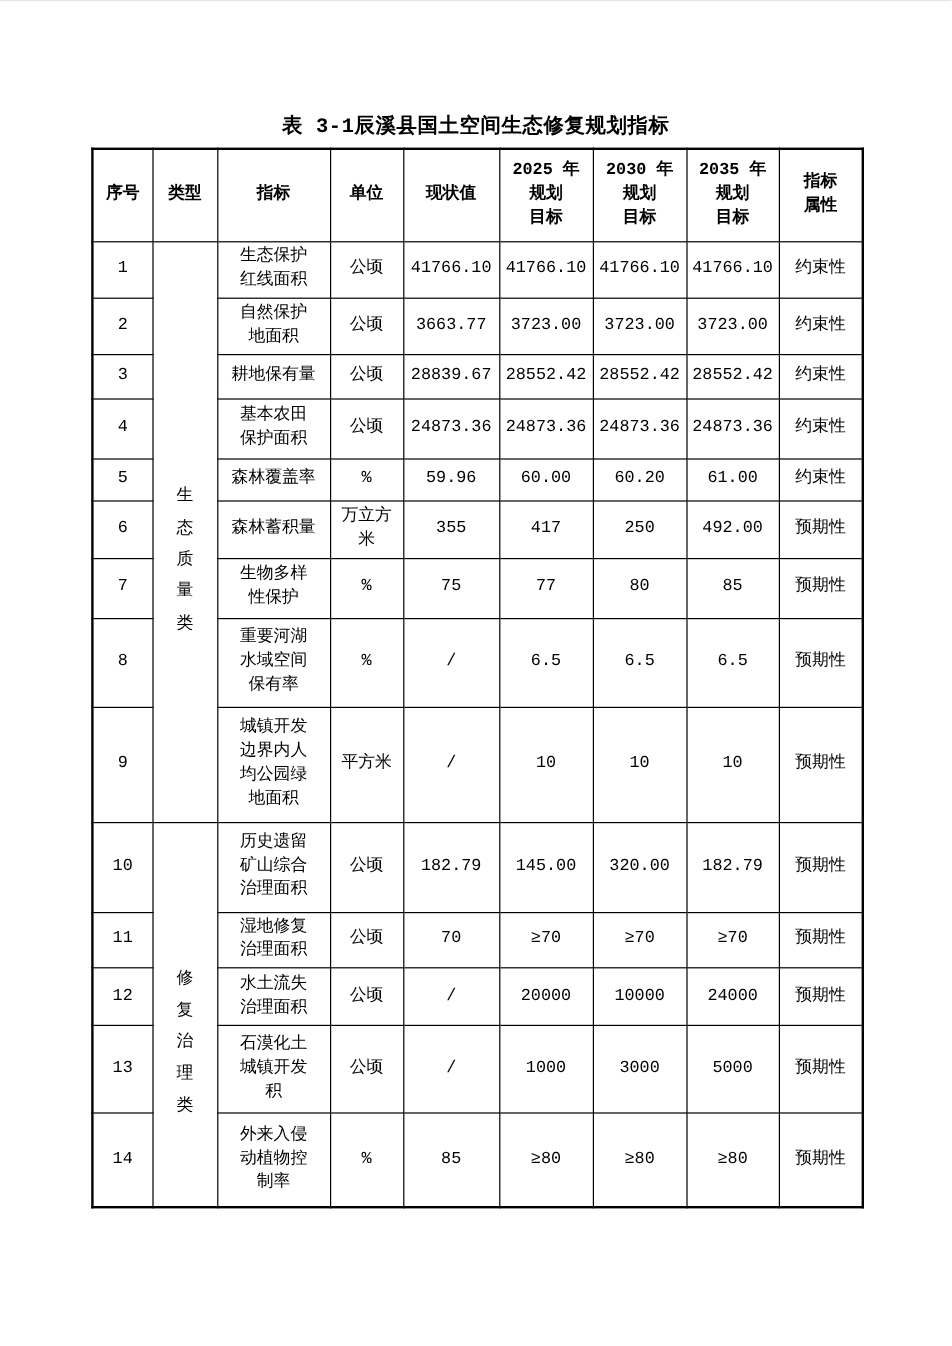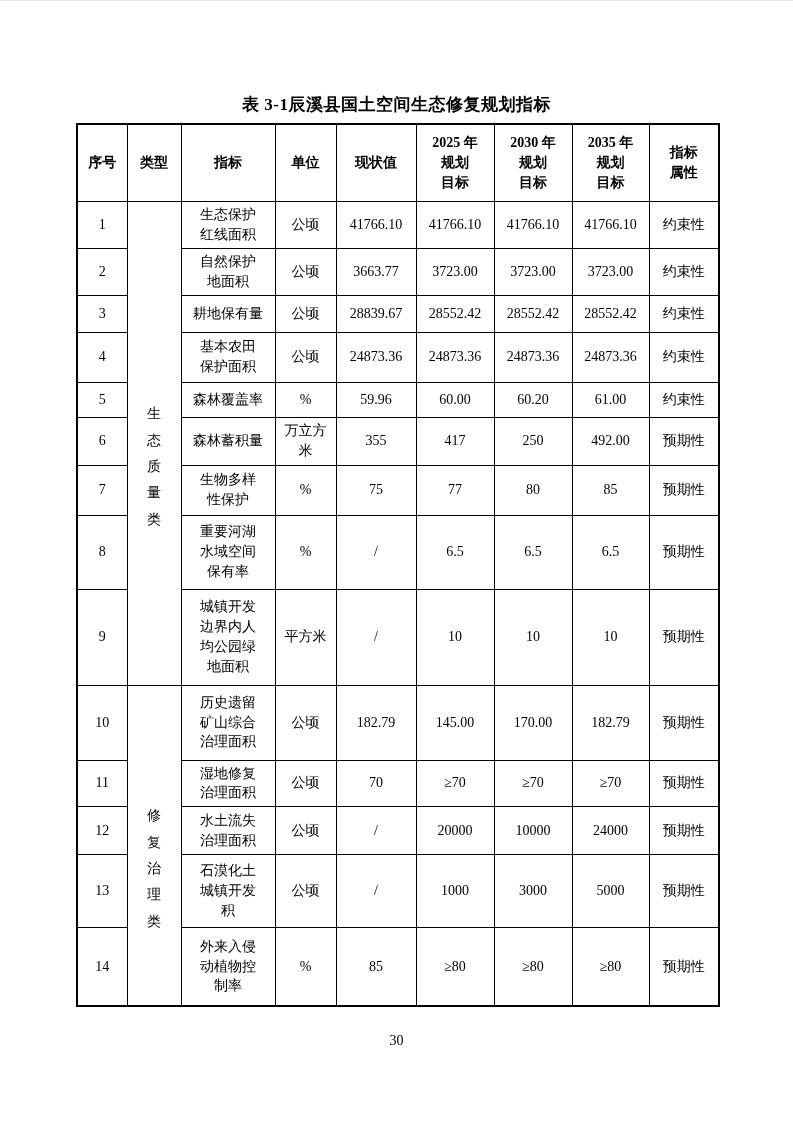--- a/index.html
+++ b/index.html
@@ -5,21 +5,21 @@
   html, body {
     margin: 0;
     padding: 0;
     background: #ffffff;
   }
   .page {
     position: relative;
     width: 793px;
     height: 1122px;
     background: #ffffff;
-    font-family: Liberation Serif, serif;
+    font-family: Liberation Mono, monospace;
     color: #000000;
     overflow: hidden;
     border-top: 1px solid #e6e6e6;
     box-sizing: border-box;
   }
   .doc-title {
     position: absolute;
     top: 92px;
     left: 0;
     width: 100%;
@@ -213,21 +213,21 @@
       </tr>
       <tr style="height:75px">
         <td>10</td>
         <td rowspan="5"><span class="vert-label">修复治理类</span></td>
         <td>历史遗留
 矿山综合
 治理面积</td>
         <td>公顷</td>
         <td>182.79</td>
         <td>145.00</td>
-        <td>170.00</td>
+        <td>320.00</td>
         <td>182.79</td>
         <td>预期性</td>
       </tr>
       <tr style="height:46px">
         <td>11</td>
         <td>湿地修复
 治理面积</td>
         <td>公顷</td>
         <td>70</td>
         <td>≥70</td>
@@ -266,15 +266,14 @@
         <td>%</td>
         <td>85</td>
         <td>≥80</td>
         <td>≥80</td>
         <td>≥80</td>
         <td>预期性</td>
       </tr>
     </tbody>
   </table>
 
-  <div class="page-number">30</div>
 
 </div>
 
 </body></html>

